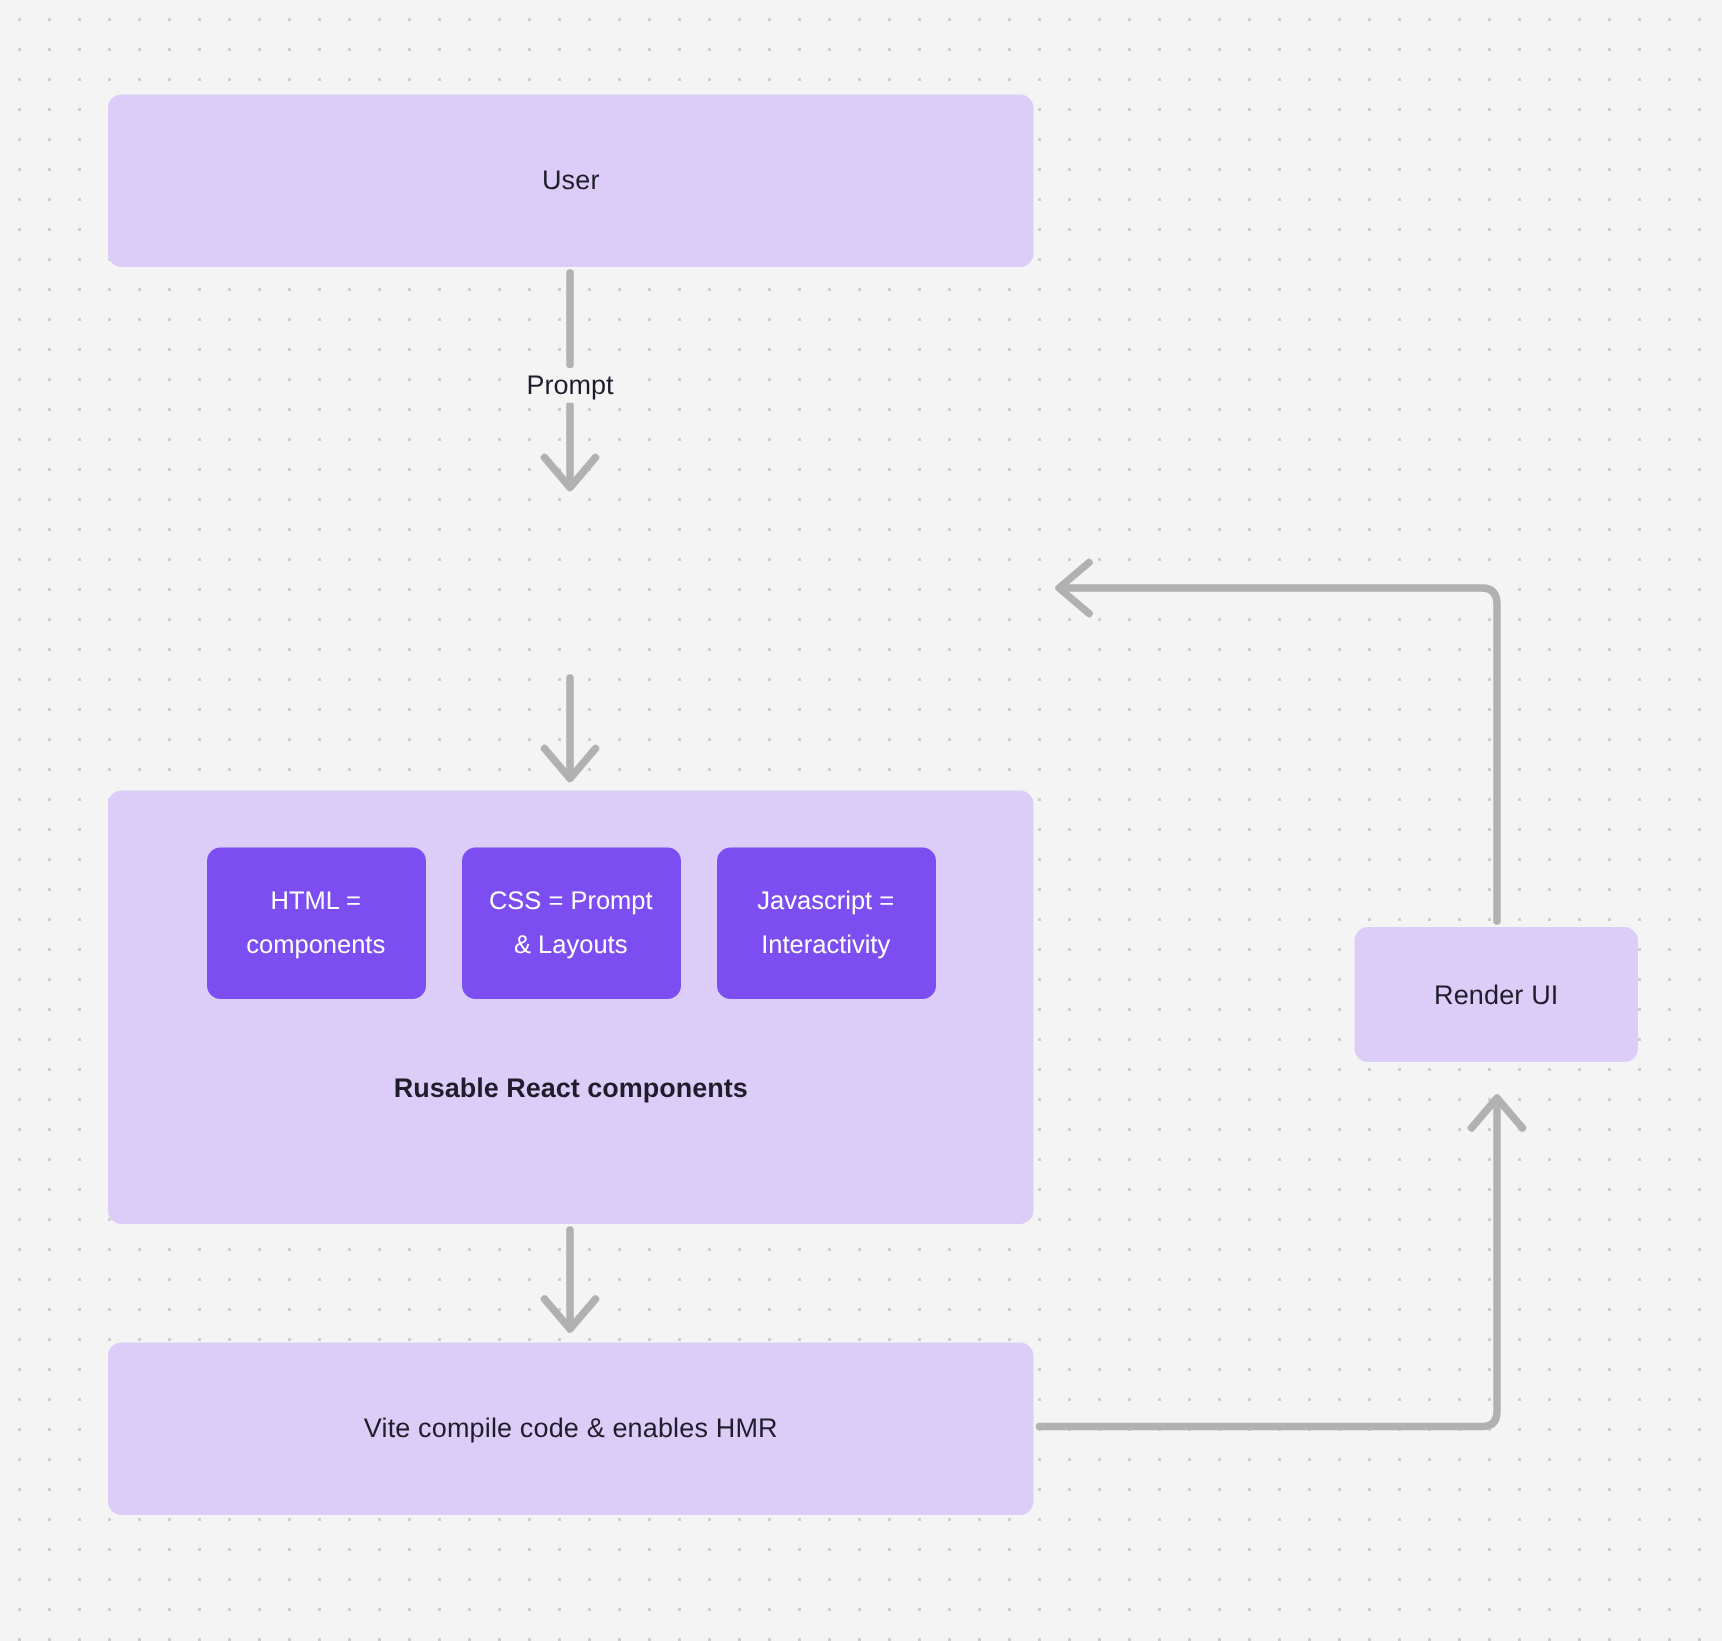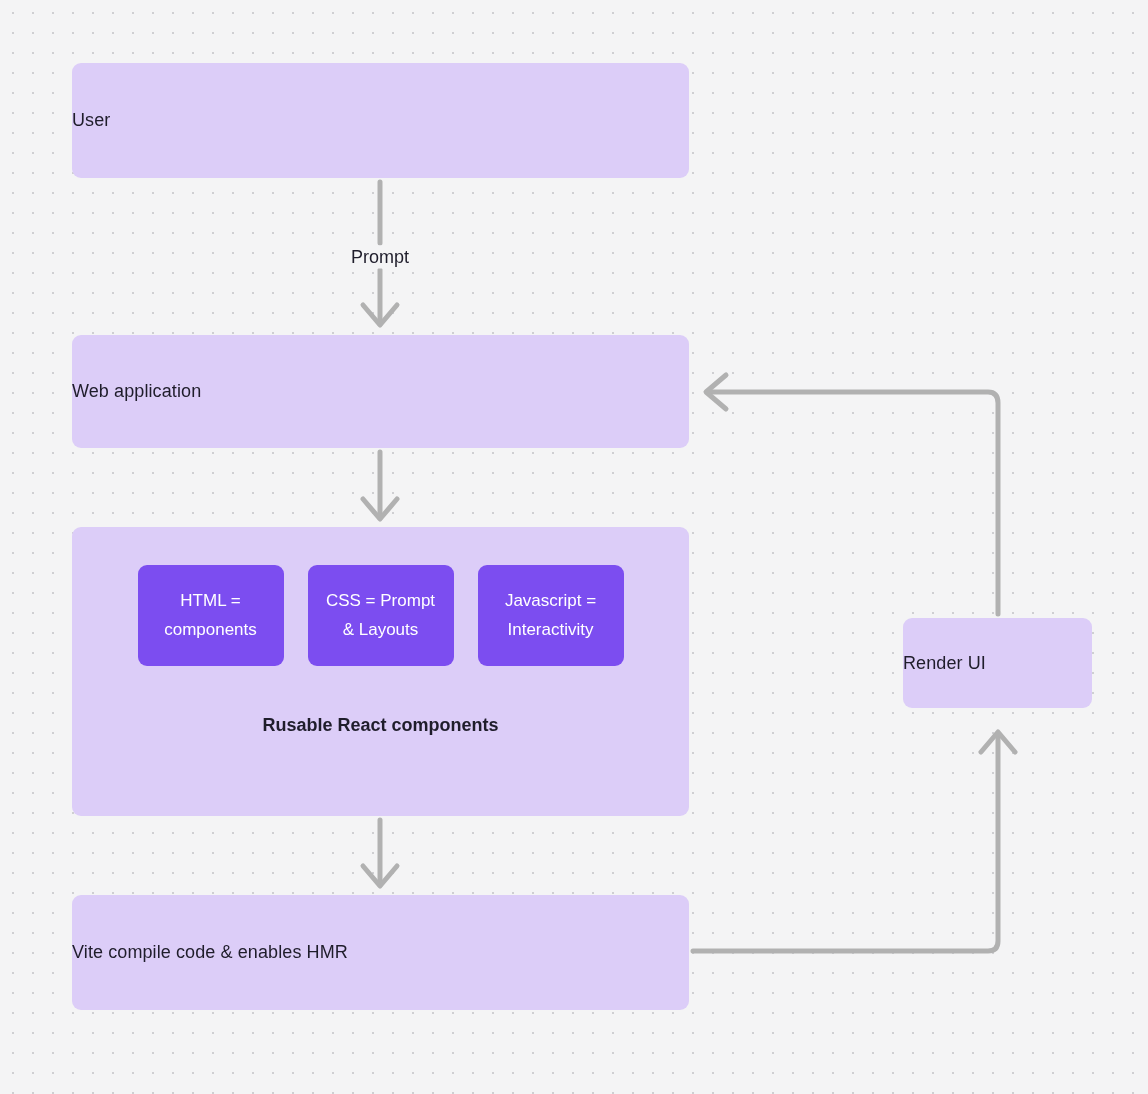--- a/index.html
+++ b/index.html
@@ -18,20 +18,21 @@
     overflow: hidden;
     font-family: "Liberation Sans", sans-serif;
   }
   .node {
     position: absolute;
     box-sizing: border-box;
     border-radius: 9px;
     background: #dccdf8;
     display: flex;
     align-items: center;
+    justify-content: center;
   }
   .node-label {
     color: #1f1d2b;
     font-size: 18px;
     line-height: 1.35;
     text-align: center;
     letter-spacing: 0.1px;
   }
   .node-user      { left: 72px;  top: 63px;  width: 617px; height: 115px; }
   .node-webapp    { left: 72px;  top: 335px; width: 617px; height: 113px; }
@@ -139,23 +140,20 @@
       <path class="edge-head" d="M726,375 L706,392 L726,409"></path>
     </g>
   </svg>
 
   <div class="edge-label" style="left:380px; top:257px;">Prompt</div>
 
   <div class="node node-user">
     <span class="node-label">User</span>
   </div>
 
-  <div class="node node-webapp">
-    <span class="node-label">Web application</span>
-  </div>
 
   <div class="node node-group">
     <div class="inner-row">
       <div class="chip">
         <span class="chip-label"><span>HTML =</span><br><span>components</span></span>
       </div>
       <div class="chip">
         <span class="chip-label"><span>CSS = Prompt</span><br><span>&amp; Layouts</span></span>
       </div>
       <div class="chip">

